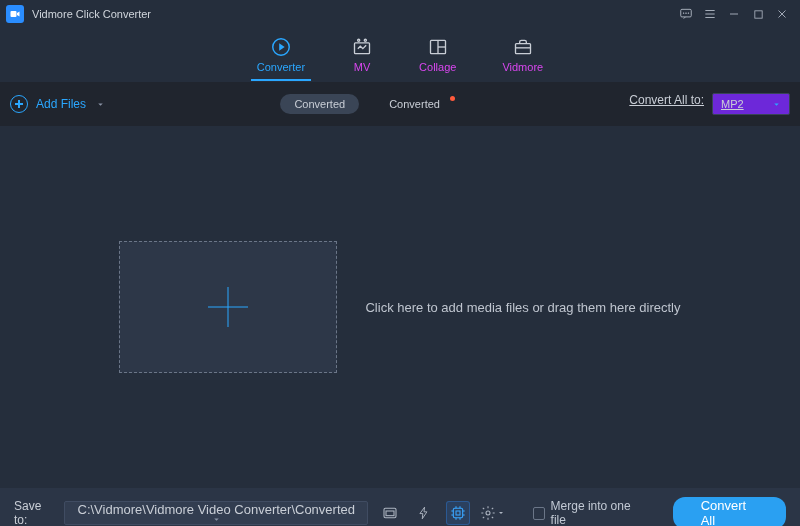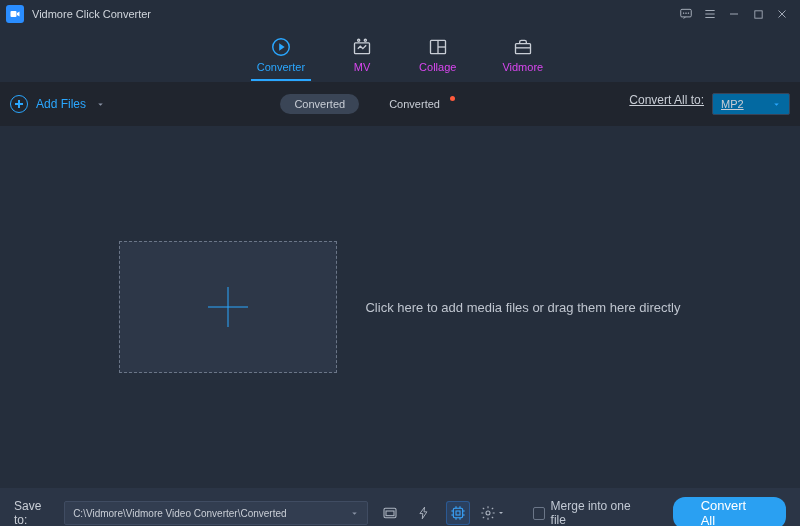--- a/index.html
+++ b/index.html
@@ -23,31 +23,31 @@
   .add-circle { position:relative; }
   .add-circle::before { width:8px; height:1.5px; }
   .add-circle::after { width:1.5px; height:8px; }
   .add-files .caret { margin-left:2px; color:#8a94a6; }
   .subbar .spacer { flex: 1; }
   .seg { display: flex; align-items: center; gap: 16px; }
   .seg-btn { padding: 4px 14px; border-radius: 12px; font-size: 11px; color:#c9ced6; cursor:pointer; position:relative; }
   .seg-btn.active { background:#3a4556; }
   .dot { position:absolute; top:2px; right:-1px; width:5px; height:5px; border-radius:50%; background:#ff5a3c; }
   .convert-all { display:flex; gap:8px;text-decoration:underline; }
-  .select { background:#0369a1; border:1px solid #394458; height:22px; min-width:78px; padding:6px 8px; display:flex; align-items:center; justify-content:space-between; font-size:11px; border-radius:2px; cursor:pointer; }
+  .select { background:#6d28d9; border:1px solid #394458; height:22px; min-width:78px; padding:6px 8px; display:flex; align-items:center; justify-content:space-between; font-size:11px; border-radius:2px; cursor:pointer; }
   .select .caret { color:#2aa7ff; }
   .workarea { height: 362px; background:#252e3c; display:flex; flex-direction:row; align-items:center; justify-content:center; gap:28px; }
   .dropzone { width:218px; height:132px; border:1px dashed #6b7688; background:#2d3748; display:flex; align-items:center; justify-content:center; cursor:pointer; }
   .bigplus { position:relative; width:40px; height:40px; }
   .bigplus::before, .bigplus::after { content:""; position:absolute; background:#2aa7ff; }
   .bigplus::before { left:0; right:0; top:50%; height:1px; transform:translateY(-50%); }
   .bigplus::after { top:0; bottom:0; left:50%; width:1px; transform:translateX(-50%); }
   .hint { font-size:13px; color:#bfc5cf; }
   .bottombar { height:50px; background:#2b3546; display:flex; align-items:center; padding:0 14px; gap:10px; font-size:12px; }
-  .pathselect { background:#323d50; border:1px solid #404c62; height:24px; width:332px; padding:0 8px; display:flex; align-items:center; justify-content:space-between; font-size:10px; border-radius:2px; cursor:pointer; }
+  .pathselect { background:#323d50; border:1px solid #404c62; height:24px; width:332px; padding:0 8px; display:flex; align-items:center; justify-content:space-between; font-size:13px; border-radius:2px; cursor:pointer;flex-direction:column; }
   .iconbtn { width:26px; height:24px; border-radius:3px; display:flex; align-items:center; justify-content:center; cursor:pointer; color:#aeb6c2; }
   .iconbtn.blue { background:#2a8dff22; color:#3aa6ff; border:1px solid #2a8dff55; }
   .checkbox { width:13px; height:13px; border:1px solid #6b7688; border-radius:2px; cursor:pointer; }
   .merge { display:flex; align-items:center; gap:6px; color:#c2c9d4;padding-left:8px; }
   .convert-btn { background:#2aa0f2; color:#fff; padding:0 28px; height:32px; display:flex; align-items:center; border-radius:12px; cursor:pointer; font-size:13px; }
   .bottombar .spacer { flex:1; }
   svg { display:block; }
 </style>
 </head>
 <body>

